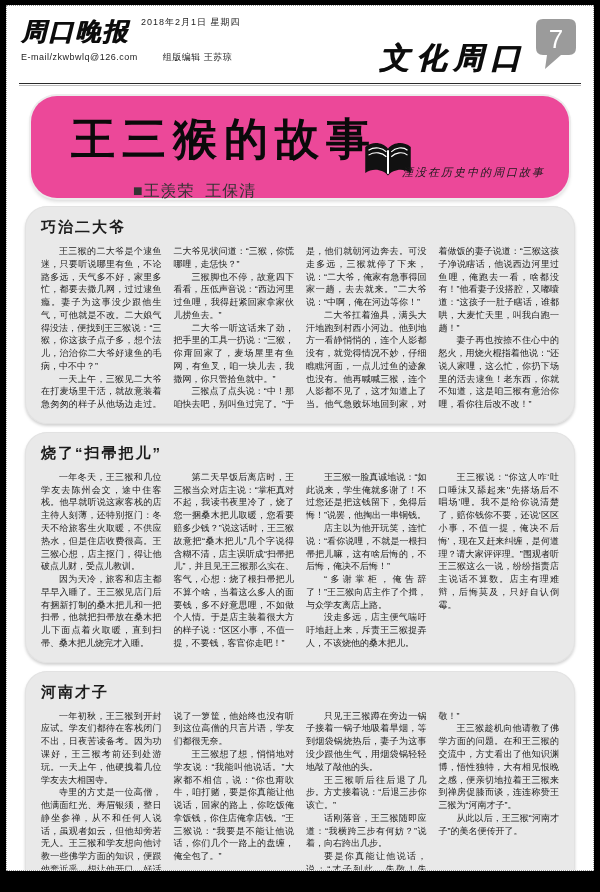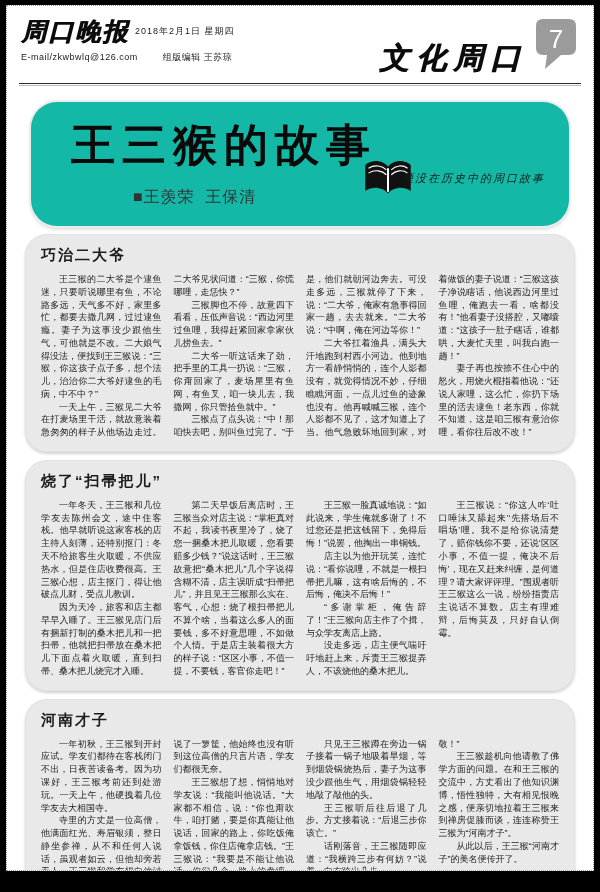--- a/index.html
+++ b/index.html
@@ -4,37 +4,37 @@
 <style>
   * { margin:0; padding:0; box-sizing:border-box; }
   html,body { width:600px; height:892px; }
   body { background:#111; font-family:"Liberation Sans", sans-serif; }
   .frame { width:600px; height:892px; background:#000; padding:5px 6px 21px 6px; }
   .page { width:100%; height:100%; background:#fff; border:1px dotted #9a9a9a; padding:6px 10px 6px 10px; position:relative; overflow:hidden; }
 
   
   .header { display:flex; justify-content:space-between; align-items:flex-start; padding:6px 6px 4px 4px; }
   .masthead { line-height:1.1; }
-  .logo-row { display:flex; align-items:center; gap:6px; }
+  .logo-row { display:flex; align-items:flex-start; gap:12px; }
   .logo { font-size:25px; font-weight:900; font-style:italic; letter-spacing:2px; color:#0c0c0c; text-shadow:1px 0 0 #0c0c0c; }
   .dateline { font-size:9px; color:#222; letter-spacing:1px; }
   .contact-row { font-size:9px; color:#222; margin-top:7px; letter-spacing:.5px; }
   .contact-row span + span { margin-left:22px;text-align:center; }
   .banner { display:flex; align-items:flex-start; gap:8px; }
   .banner-title { font-size:30px; font-weight:900; font-style:italic; letter-spacing:7px; color:#0c0c0c; margin-top:20px; text-shadow:1px 0 0 #0c0c0c; }
   .page-badge { position:relative; width:42px; height:52px; }
   .page-badge svg { position:absolute; inset:0; }
   .page-badge .num { position:absolute; top:6px; left:0; width:100%; text-align:center; font-size:26px; color:#fff; font-weight:400; }
   .header-rule { border-top:1px solid #2a2a2a; border-bottom:1px solid #bbb; height:3px; margin:0 2px; }
 
   
-  .title-panel { margin:16px 14px 6px 14px; background:#14b8a6; border-radius:26px; box-shadow:0 0 0 2px #ececec, 0 3px 4px rgba(0,0,0,.18); padding:14px 26px 10px 40px; position:relative; height:124px; }
+  .title-panel { margin:10px 14px 6px 14px; background:#ec4899; border-radius:26px; box-shadow:0 0 0 2px #ececec, 0 3px 4px rgba(0,0,0,.18); padding:14px 26px 10px 40px; position:relative; height:102px; }
   .main-title { font-size:44px; font-weight:900; letter-spacing:7px; color:#0a0a0a; font-family:"Liberation Serif", serif; }
   .byline { font-size:16px; color:#333; margin:12px 0 0 62px; letter-spacing:1px;font-family:Liberation Mono, monospace; }
-  .series { position:absolute; right:24px; top:56px; display:flex; align-items:center; gap:2px; }
+  .series { position:absolute; right:24px; top:44px; display:flex; align-items:flex-end; gap:2px; }
   .series .book { width:52px; height:40px; }
   .series .series-label { font-size:11px; font-style:italic; color:#1a1a1a; letter-spacing:2px; white-space:nowrap; margin-left:-14px; }
 
   
   .panel { margin:8px 8px; background:#e9e9e9; border-radius:22px; box-shadow:0 2px 3px rgba(0,0,0,.18), inset 0 0 0 1px #e2e2e2; padding:10px 16px 13px 16px; }
   .panel h2 { font-size:15px; font-weight:600; color:#1c1c1c; letter-spacing:2px; margin:2px 0 8px 0; }
   .cols { column-count:4; column-gap:12px; font-size:9px; line-height:1.42; text-align:justify; color:#222; }
   .cols p { text-indent:2em; margin:0; word-break:break-all; }
 </style>
 </head>

